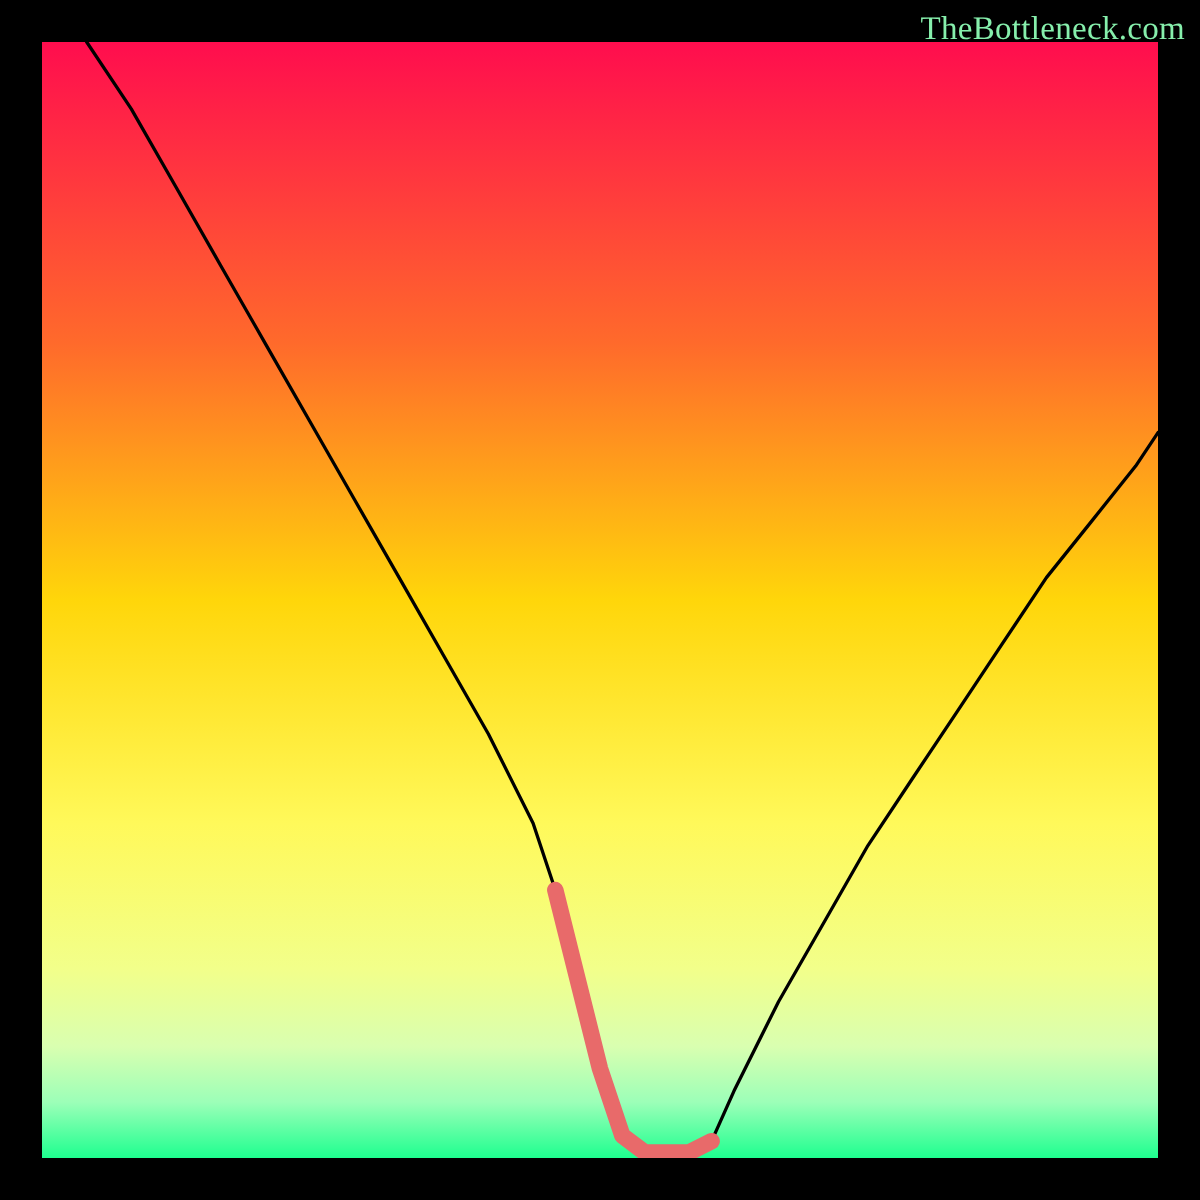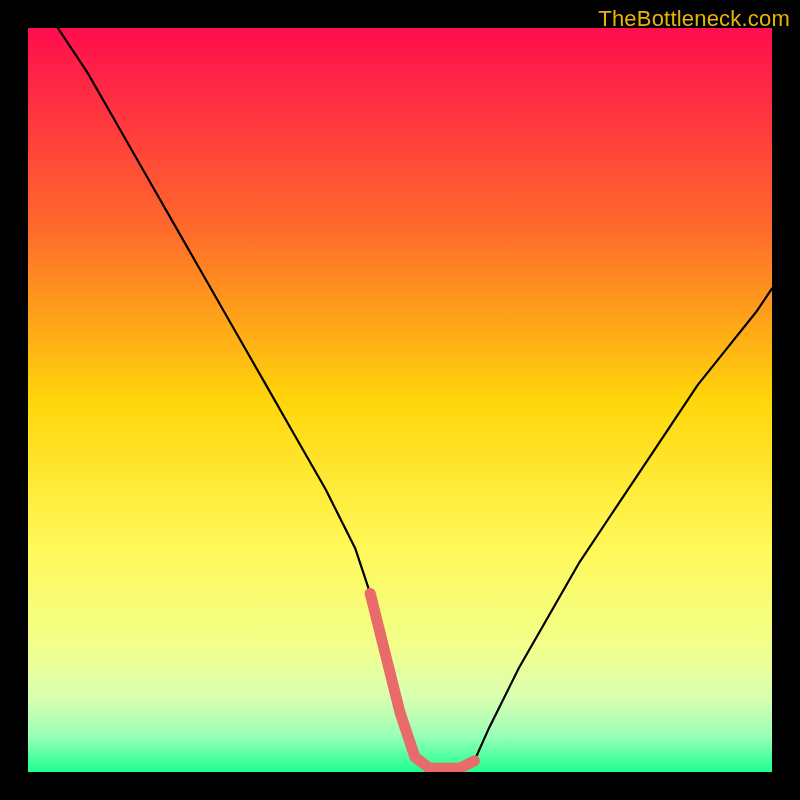--- a/index.html
+++ b/index.html
@@ -8,25 +8,26 @@
     height: 800px;
     background: #000;
     position: relative;
     font-family: Arial, Helvetica, sans-serif;
     overflow: hidden;
   }
   .watermark {
     position: absolute;
     top: 6px;
     right: 10px;
-    color: #eab308;
+    color: #86efac;
     font-size: 22px;
     font-weight: 500;
     z-index: 10;
     letter-spacing: 0.2px;
+    font-family: Liberation Serif, serif;
   }
   .plot {
     position: absolute;
     left: 28px;
     top: 28px;
     width: 744px;
     height: 744px;
   }
   .gradient {
     position: absolute;

